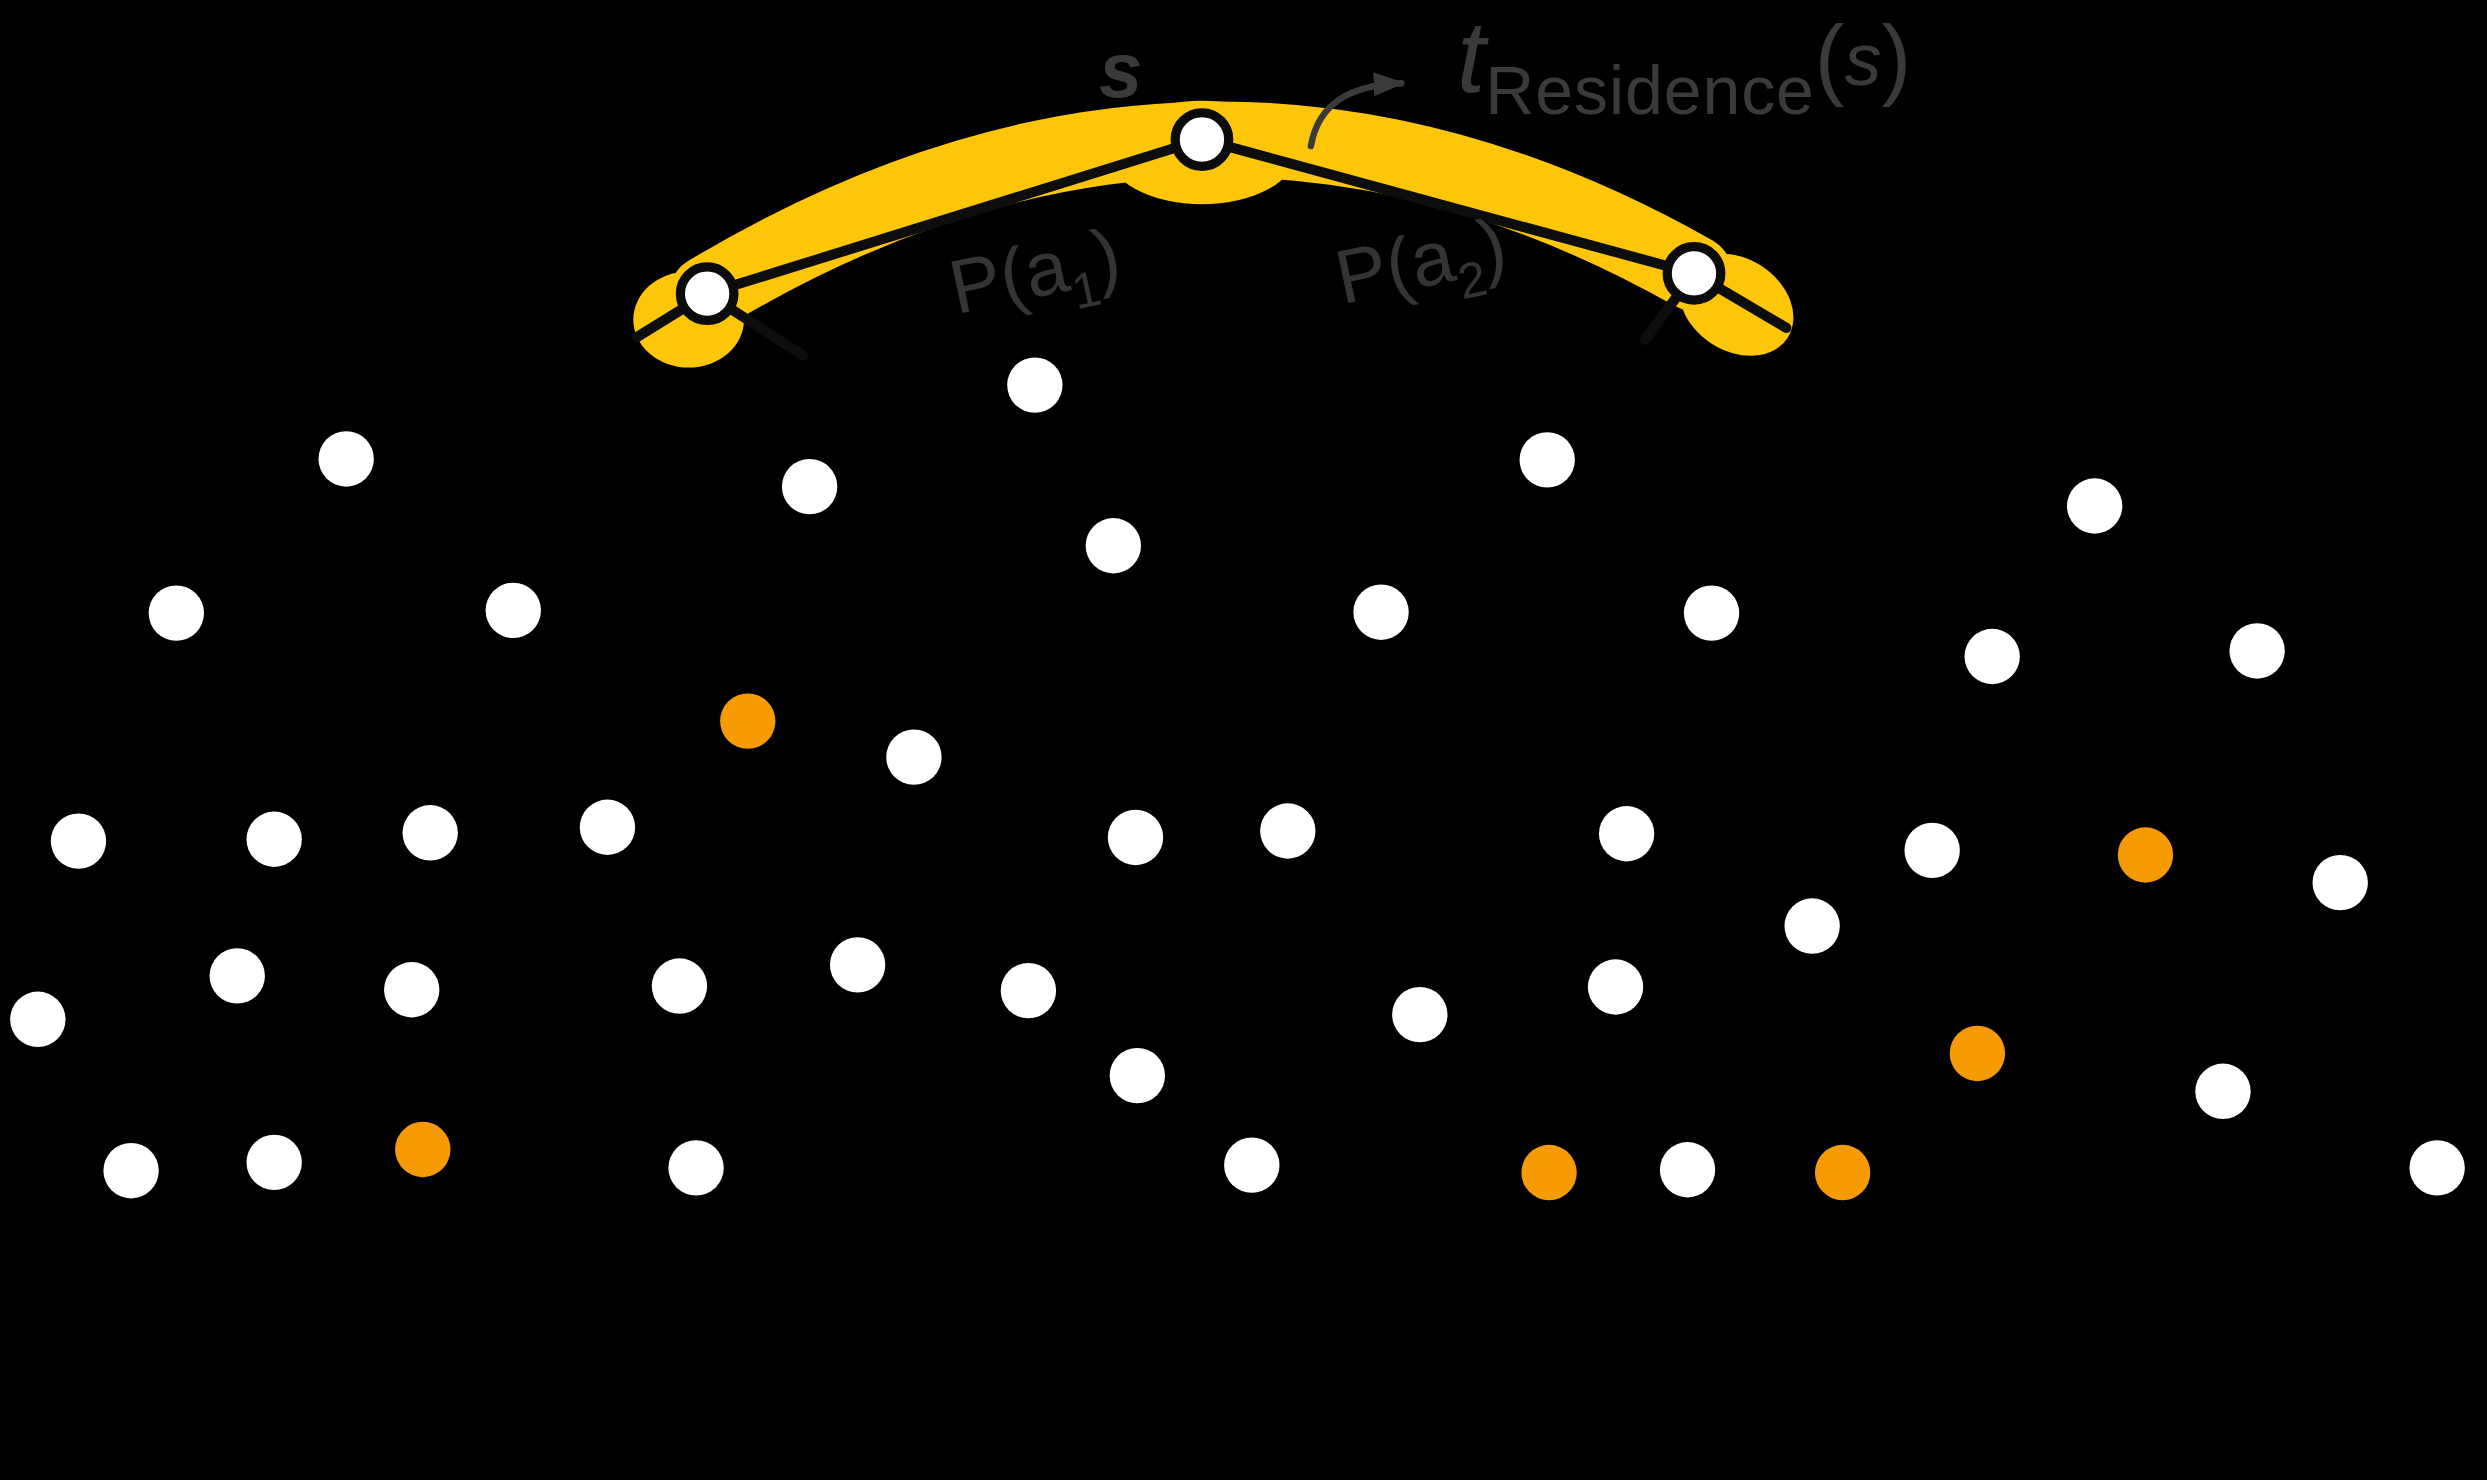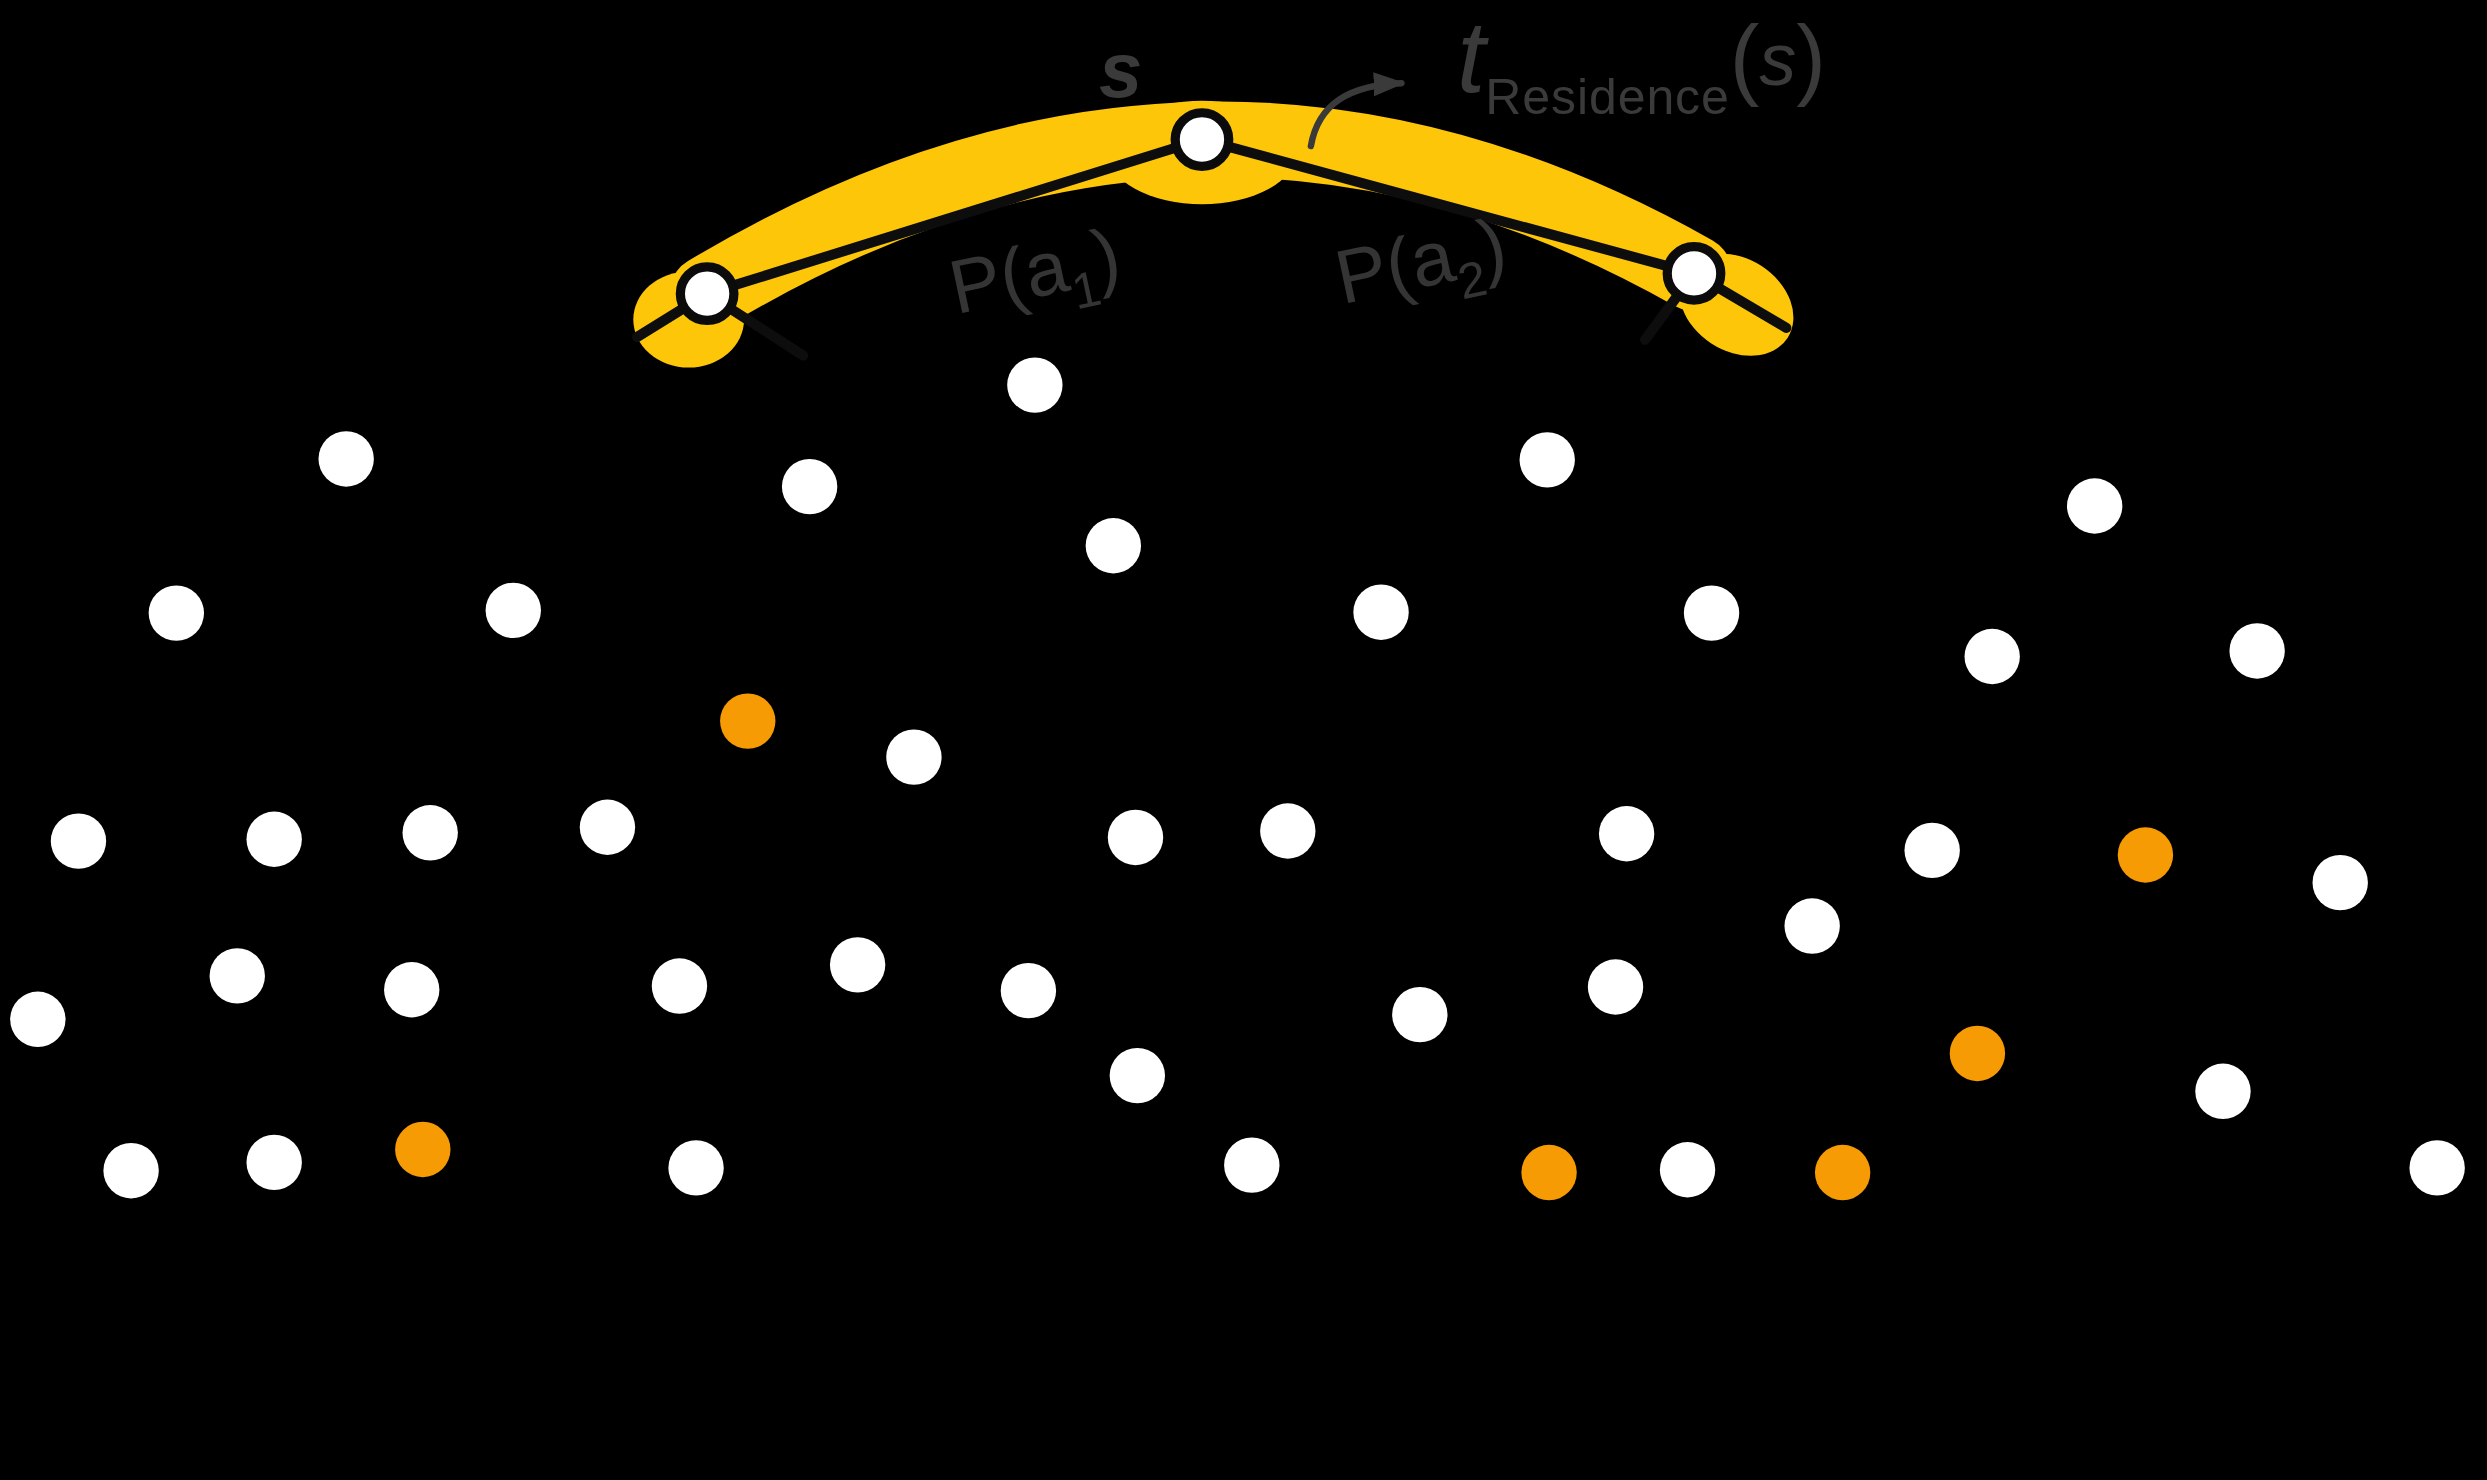--- a/index.html
+++ b/index.html
@@ -42,21 +42,21 @@
     top: 5.5px;
   }
   #label-t-group .t-main {
     font-style: italic;
     font-weight: 500;
     font-size: 102px;
     display: inline-block;
   }
   #label-t-group .t-sub {
     font-weight: 500;
-    font-size: 50px;
+    font-size: 68px;
     display: inline-block;
     transform: translateY(22px);
     letter-spacing: 0.9px;
   }
   #label-t-group .t-paren {
     font-weight: 500;
     font-size: 89px;
     display: inline-block;
     transform: translateY(-3.7px);
   }

